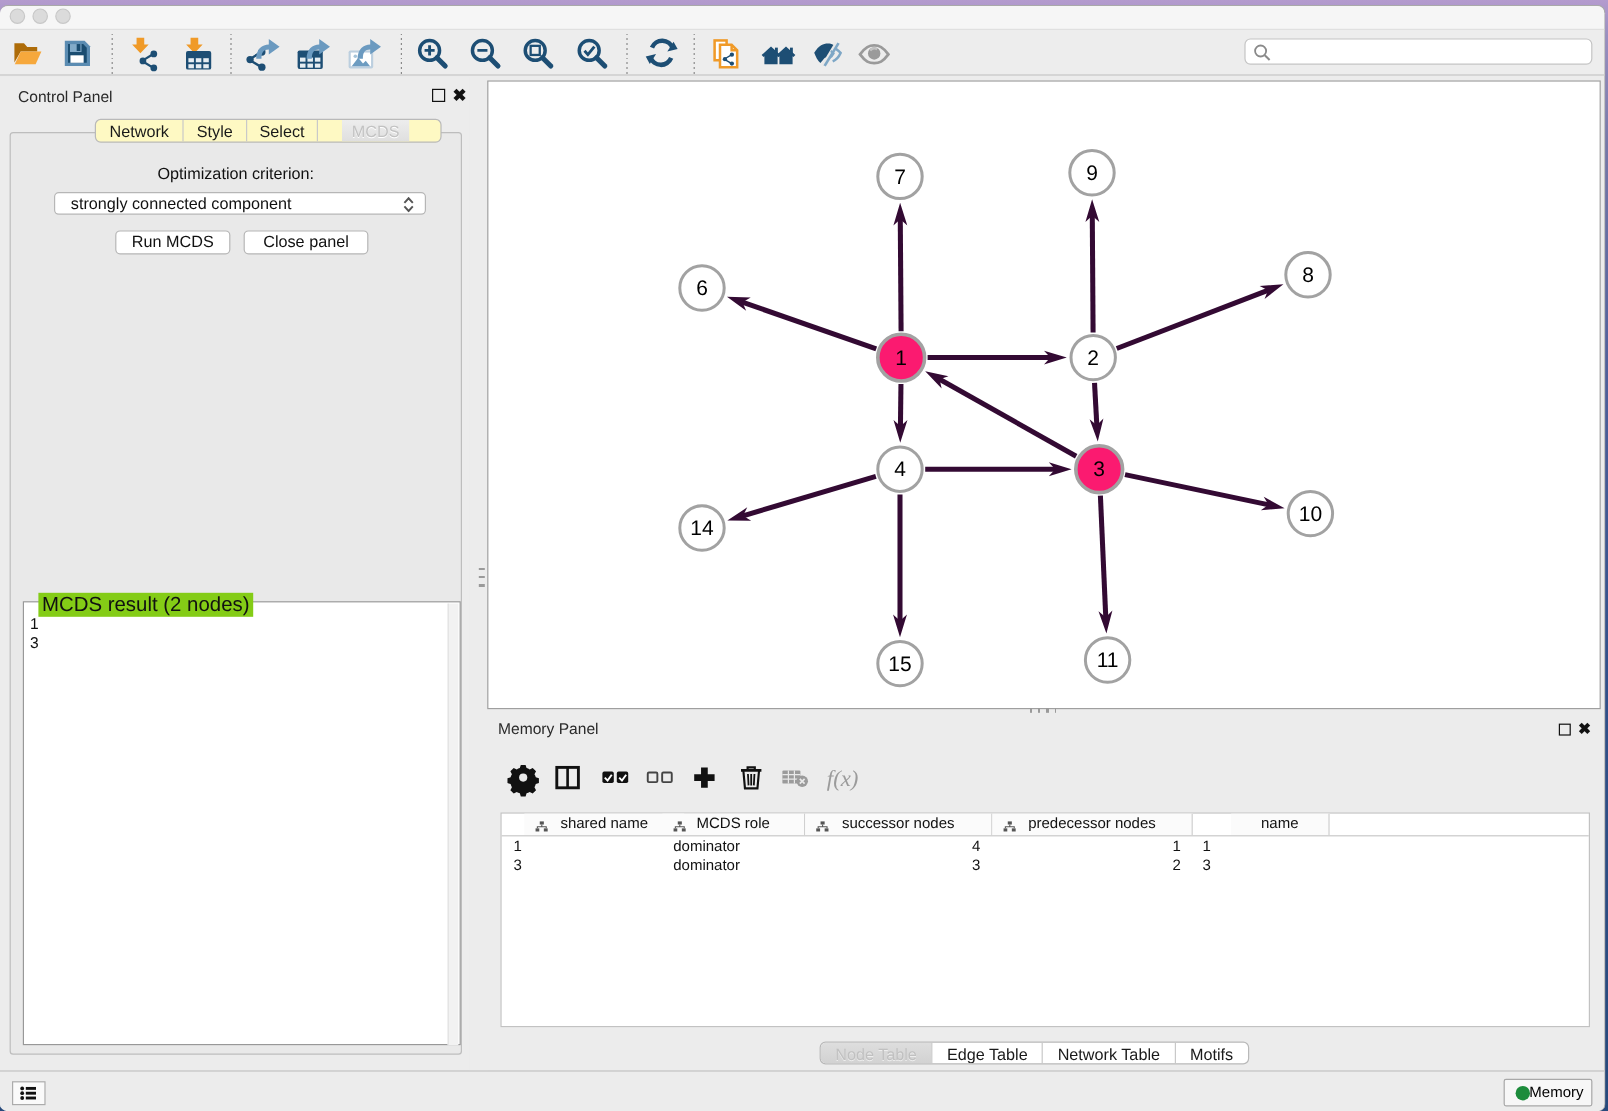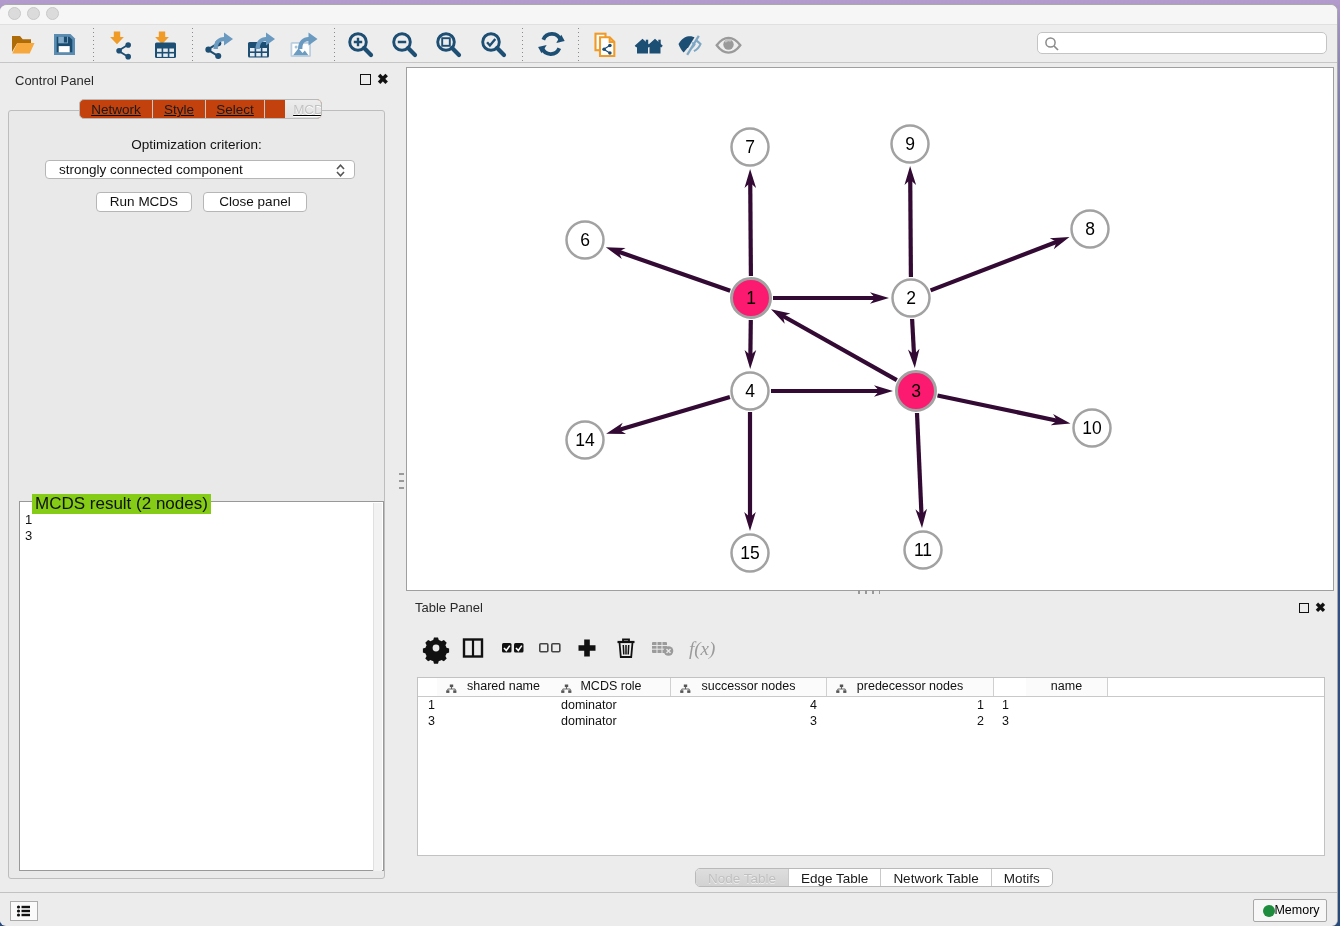--- a/index.html
+++ b/index.html
@@ -20,22 +20,22 @@
 #wtitle { position:absolute; top:2px; width:100%; text-align:center; font-size:13px; color:#b4b4b4; }
 
 #toolbar { position:absolute; left:0; top:20px; width:100%; height:38px; background:#ededed; border-bottom:1px solid #c6c6c6; }
 .sep { position:absolute; top:3px; height:34px; width:1px;
   background-image:repeating-linear-gradient(180deg,#8a8a8a 0 1.5px,transparent 1.5px 4px); }
 #search { position:absolute; left:1037px; top:7px; width:290px; height:21.5px; background:#fff; border:1px solid #c4c4c4; border-radius:5px; }
 
 #cpanel { position:absolute; left:0; top:59px; width:391px; height:828px; background:#ececec; }
 #cphead { position:absolute; left:15px; top:9px; font-size:13px; color:#2a2a2a; }
 .winbtn { position:absolute; font-size:12px; color:#111; }
-#cptabs { position:absolute; left:79px; top:35px; width:243px; height:20px; display:flex;
-  border:1px solid #b9b9b9; border-radius:5px; background:#c2410c; overflow:hidden; z-index:3;text-decoration:underline; }
+#cptabs { position:absolute; left:79px; top:35px; width:289px; height:20px; display:flex;
+  border:1px solid #b9b9b9; border-radius:5px; background:#fef9c3; overflow:hidden; z-index:3; }
 #cptabs div { flex:0 0 auto; text-align:center; font-size:13.5px; line-height:19px; color:#1a1a1a; border-right:1px solid #c9c9c9; }
 #cptabs div:last-child { border-right:none; color:#c2c2c2; background:linear-gradient(180deg,#ededed,#dfdfdf); text-shadow:0 1px 0 #fff; }
 #cpbody { position:absolute; left:8px; top:46px; width:377px; height:769px; background:#e9e9e9; border:1px solid #bdbdbd; border-radius:3px; }
 #optlabel { position:absolute; left:0; top:26px; width:100%; text-align:center; font-size:13.5px; color:#111; }
 #combo { position:absolute; left:36px; top:49px; width:310px; height:19px; background:#fff; border:1px solid #b6b6b6; border-radius:4px; font-size:13.5px; line-height:17px; padding-left:13px; color:#111; }
 .btn { position:absolute; height:20px; background:#fff; border:1px solid #b6b6b6; border-radius:4px; font-size:13.5px; text-align:center; line-height:18px; color:#111; }
 #fieldset { position:absolute; left:10px; top:390px; width:365px; height:370px; background:#fff; border:1px solid #989898; }
 #fslegend { position:absolute; left:12px; top:-8px; background:#84cc16; padding:0 3px; font-size:17px; color:#111; }
 #fsbar { position:absolute; right:1px; top:1px; width:9px; height:368px; background:#f2f2f2; border-left:1px solid #e0e0e0; }
 
@@ -43,21 +43,21 @@
 #nethead { position:absolute; left:0; top:0; width:100%; height:21px; background:linear-gradient(180deg,#fdfdfd,#e9e9e9 55%,#d8d8d8); border-bottom:1px solid #b5b5b5; }
 #nettitle { position:absolute; width:100%; text-align:center; top:3px; font-size:13px; color:#000; font-weight:500; }
 .mac { position:absolute; top:1px; width:14px; height:14px; border-radius:50%; }
 
 #tpanel { position:absolute; left:406px; top:587px; width:928px; height:300px; background:#ececec; }
 #tphead { position:absolute; left:9px; top:8px; font-size:13px; color:#2a2a2a; }
 #tptools { position:absolute; left:11px; top:36px; width:906px; height:39px; }
 #ttable { position:absolute; left:11px; top:85px; width:908px; height:179px; background:#fff; border:1px solid #c2c2c2; }
 .th { position:absolute; top:0; height:18px; border-right:1px solid #d0d0d0; font-size:12.5px; color:#111; text-align:center; line-height:17px; background:#fbfbfb; }
 .td { position:absolute; font-size:12.5px; color:#111; height:16px; line-height:16px; }
-#btabs { position:absolute; left:289px; top:276px; height:19px; display:flex; border:1px solid #b9b9b9; border-radius:5px; background:#fff; overflow:hidden; }
+#btabs { position:absolute; left:277px; top:276px; height:19px; display:flex; border:1px solid #b9b9b9; border-radius:5px; background:#fff; overflow:hidden; }
 #btabs div { text-align:center; font-size:13.5px; line-height:19px; color:#1a1a1a; border-right:1px solid #c9c9c9; padding:0 12px; }
 #btabs div:first-child { color:#c0c0c0; background:linear-gradient(180deg,#dedede,#d2d2d2); text-shadow:0 1px 0 #eee; }
 #btabs div:last-child { border-right:none; }
 
 #statusbar { position:absolute; left:0; top:887px; width:100%; height:31px; background:#ececec; border-top:1px solid #c2c2c2; }
 #listbtn { position:absolute; left:10px; top:8px; width:28px; height:20px; background:#fafafa; border:1px solid #ababab; }
 #membtn { position:absolute; right:10px; top:6px; width:74px; height:23px; background:#f7f7f7; border:1px solid #a8a8a8; border-radius:2px; font-size:12.5px; line-height:21px; text-align:center; padding-left:14px; color:#000; }
 #memdot { position:absolute; left:9px; top:5px; width:12px; height:12px; border-radius:50%; background:#1d8c3c; }
 </style>
 </head>
@@ -322,21 +322,21 @@
 <text x="343" y="309">4</text>
 <text x="509" y="309">3</text>
 <text x="178" y="358">14</text>
 <text x="685" y="346">10</text>
 <text x="343" y="471">15</text>
 <text x="516" y="468">11</text>
 </g>
     </svg>
   </div>
   <div id="tpanel">
-    <div id="tphead">Table Panel</div>
+    <div id="tphead">Memory Panel</div>
     <div class="winbtn" style="left:893px; top:11px; width:10px; height:10px; border:1.5px solid #111;"></div>
     <div class="winbtn" style="left:909px; top:8px; font-weight:bold; font-size:13px;">✖</div>
     <div id="tptools">
 <svg style="position:absolute;left:0;top:0;" width="320" height="39" viewBox="0 0 320 39">
           <g transform="translate(19,20)">
             <g fill="#111">
               <path d="M-2 -10.5 h4 l0.8 2.6 a8 8 0 0 1 2.6 1.1 l2.5 -1.3 l2.8 2.8 l-1.3 2.5 a8 8 0 0 1 1.1 2.6 l2.6 0.8 v4 l-2.6 0.8 a8 8 0 0 1 -1.1 2.6 l1.3 2.5 l-2.8 2.8 l-2.5 -1.3 a8 8 0 0 1 -2.6 1.1 l-0.8 2.6 h-4 l-0.8 -2.6 a8 8 0 0 1 -2.6 -1.1 l-2.5 1.3 l-2.8 -2.8 l1.3 -2.5 a8 8 0 0 1 -1.1 -2.6 l-2.6 -0.8 v-4 l2.6 -0.8 a8 8 0 0 1 1.1 -2.6 l-1.3 -2.5 l2.8 -2.8 l2.5 1.3 a8 8 0 0 1 2.6 -1.1 Z"></path>
             </g>
             <circle cx="0" cy="0" r="3.4" fill="#e9e9e9"></circle>
           </g>

